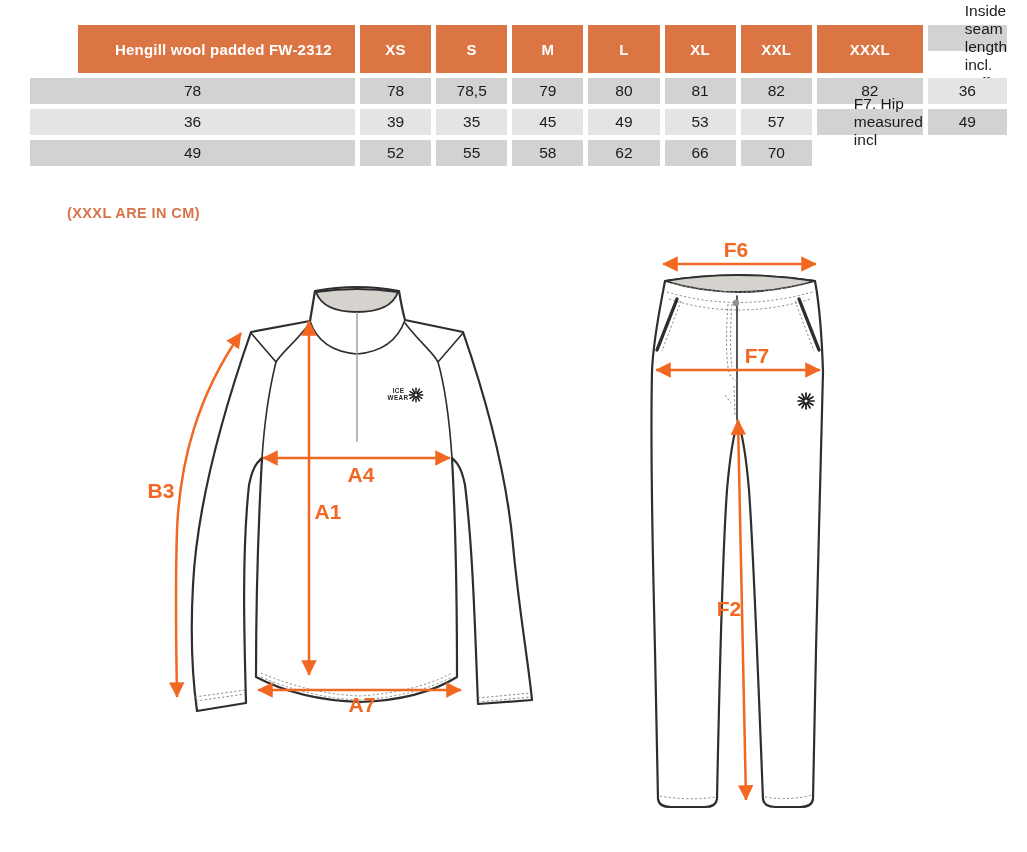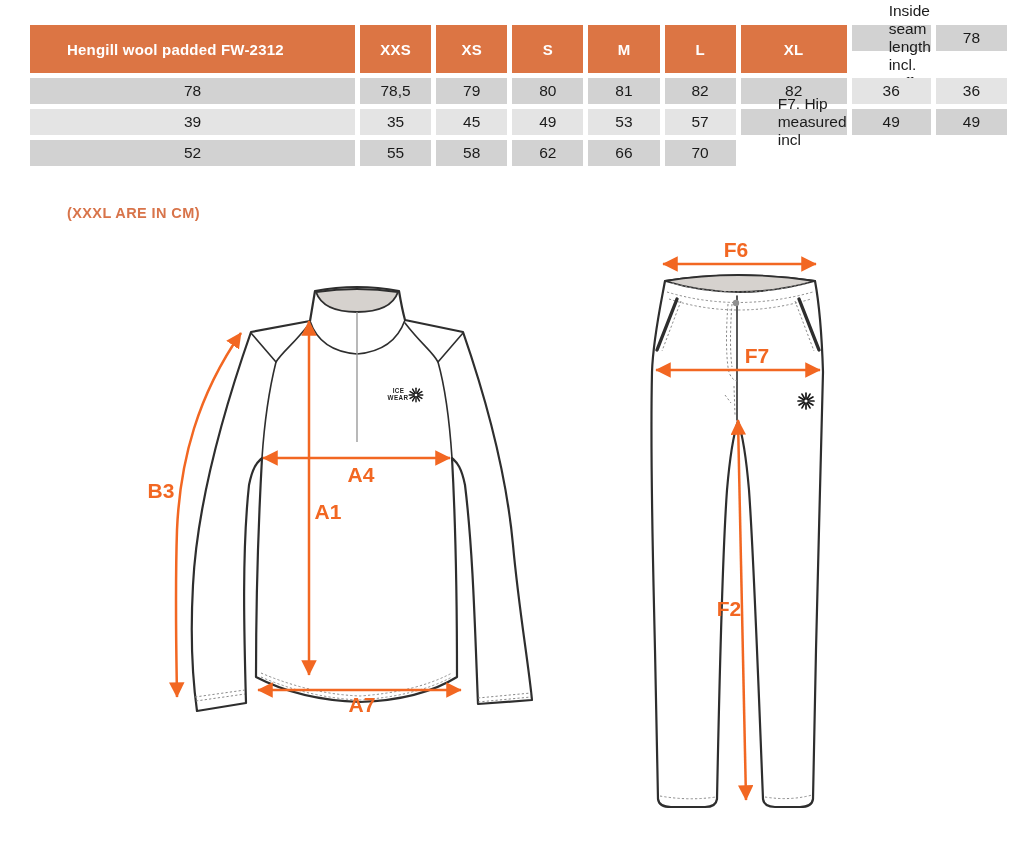--- a/index.html
+++ b/index.html
@@ -8,21 +8,21 @@
     --note-text:#D8744A; --arrow:#F26722;
     --outline:#2E2E2E; --fill-gray:#D6D2CE;
   }
   html,body{margin:0;padding:0;background:#fff;}
   .page{position:relative;width:1027px;height:852px;background:#fff;overflow:hidden;
         font-family:"Liberation Sans",sans-serif;}
   .size-table{position:absolute;left:30px;top:25px;width:977px;display:grid;
         grid-template-columns:325px repeat(8,1fr);gap:5px;}
   .th{background:var(--header-bg);color:var(--header-text);font-weight:bold;font-size:15px;
       height:48px;display:flex;align-items:center;justify-content:center;letter-spacing:.2px;}
-  .th.product{justify-content:flex-start;padding-left:37px;}
+  .th.product{justify-content:flex-start;padding-left:37px;margin-left:48px;}
   .td{font-size:15.5px;color:#1b1b1b;height:26px;display:flex;align-items:center;justify-content:center;}
   .td.label{justify-content:flex-start;padding-left:37px;}
   .shade-dark{background:var(--row-dark);}
   .shade-light{background:var(--row-light);}
   .note{position:absolute;left:67px;top:205px;font-size:14.5px;color:var(--note-text);
         letter-spacing:.4px;font-weight:bold;}
   .diagram{position:absolute;}
   #sweater-svg{left:130px;top:268px;}
   #pants-svg{left:615px;top:235px;}
   .ol{fill:#fff;stroke:var(--outline);stroke-width:2.2;stroke-linejoin:round;stroke-linecap:round;}
@@ -42,26 +42,27 @@
   .btn{fill:#909090;}
 </style>
 </head>
 <body>
 
 <div class="page">
 
   <div class="size-table">
     <div class="th product">Hengill wool padded FW-2312</div>
 
-  <div class="th">XXS</div>
       <div class="th">XS</div>
       <div class="th">S</div>
       <div class="th">M</div>
       <div class="th">L</div>
       <div class="th">XL</div>
+      <div class="th">XXL</div>
+      <div class="th">XXXL</div>
       <div class="td label shade-dark">F2. Inside seam length incl. cuff</div>
       <div class="td shade-dark">78</div>
       <div class="td shade-dark">78</div>
       <div class="td shade-dark">78,5</div>
       <div class="td shade-dark">79</div>
       <div class="td shade-dark">80</div>
       <div class="td shade-dark">81</div>
       <div class="td shade-dark">82</div>
       <div class="td shade-dark">82</div>
       <div class="td shade-light">36</div>

